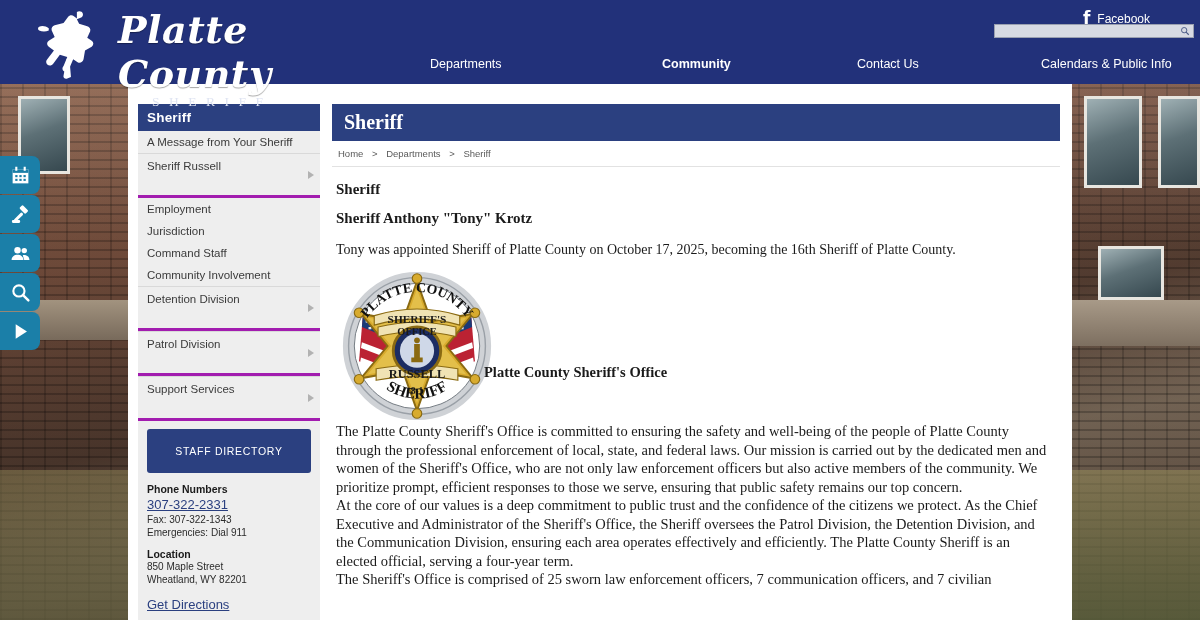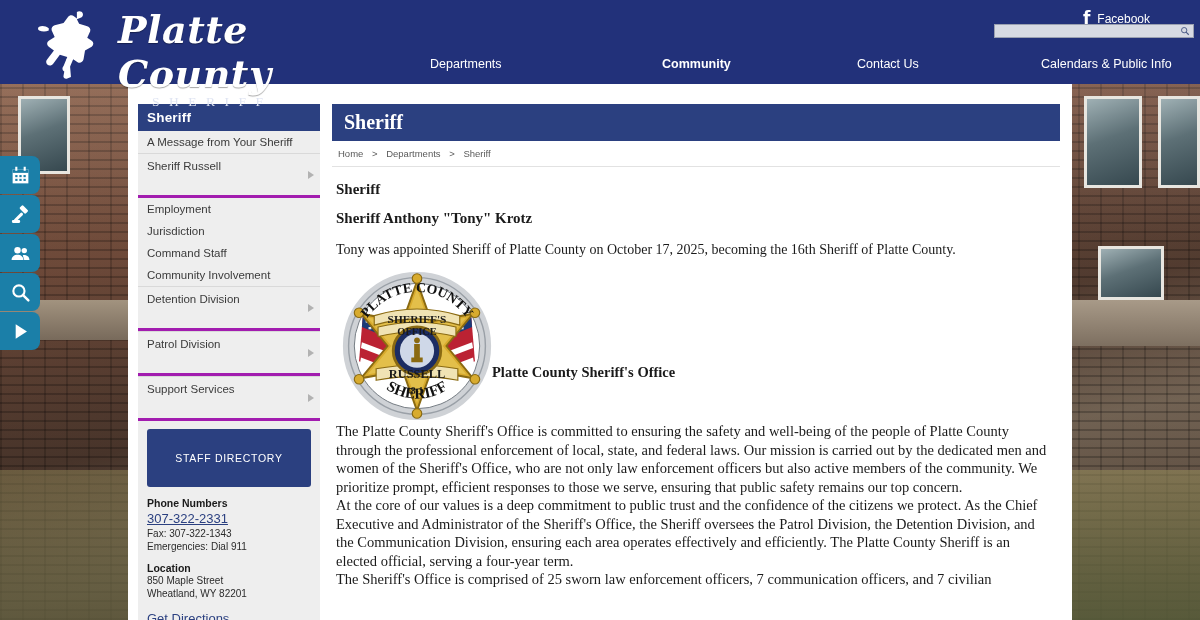--- a/index.html
+++ b/index.html
@@ -128,21 +128,21 @@
   .side-item.sep { border-top: 1px solid #d9d9d9; border-bottom: 3px solid #a21caf; padding: 5px 18px 22px 9px; }
   .side-item .caret {
     position: absolute; right: 6px; top: 50%; transform: translateY(-50%);
     width: 0; height: 0; border-left: 6px solid #b2b2b2;
     border-top: 4px solid transparent; border-bottom: 4px solid transparent;
   }
   .side-info { background: #eeeeee; padding: 8px 9px 10px; }
   .staff-btn {
     display: block; width: 100%; background: #2b4080; color: #fff;
     border: 0; border-radius: 3px; font-size: 10.5px; letter-spacing: .7px;
-    padding: 23px 0; cursor: pointer; font-family: inherit; text-align: center;
+    padding: 16px 0; cursor: pointer; font-family: inherit; text-align: center;
     margin-bottom: 10px;
   }
   .inf-h { font-size: 10.5px; font-weight: bold; color: #1a1a1a; }
   .inf-l { font-size: 10px; color: #2b2b2b; line-height: 13px; }
   .inf-a { font-size: 13px; color: #2b4080; display: inline-block; }
   .inf-gap { height: 9px; }
   .hours-row { display: flex; gap: 10px; font-size: 16px; color: #2b2b2b; }
   .follow-head {
     background: #2b4080; color: #fff; font-size: 12.5px; font-weight: bold;
     padding: 6px 9px; margin-top: 8px;
@@ -159,21 +159,21 @@
     border-bottom: 1px solid #e2e2e2; padding-bottom: 7px;
   }
   .breadcrumb a { color: #5a5a5a; text-decoration: none; }
   .breadcrumb span.sepc { padding: 0 6px; }
   .body-text { font-family: "Liberation Serif", serif; color: #1a1a1a; padding: 0 8px 0 4px; }
   .h-sheriff { font-size: 15px; font-weight: bold; margin-top: 14px; }
   .h-name { font-size: 15px; font-weight: bold; margin-top: 12px; }
   .p-intro { font-size: 14px; margin-top: 13px; line-height: 20px; }
   .badge-row { margin-top: 10px; position: relative; height: 152px; }
   .badge-cap {
-    position: absolute; left: 156px; top: 94px; font-size: 14.5px; font-weight: bold;
+    position: absolute; left: 148px; top: 94px; font-size: 14.5px; font-weight: bold;
   }
   .para { font-size: 14.5px; line-height: 18.5px; }
 
   
   .badge { position: absolute; left: 0; top: 0; width: 162px; height: 152px; }
 </style>
 </head>
 <body>
 
 <div class="bg-photo"></div>

